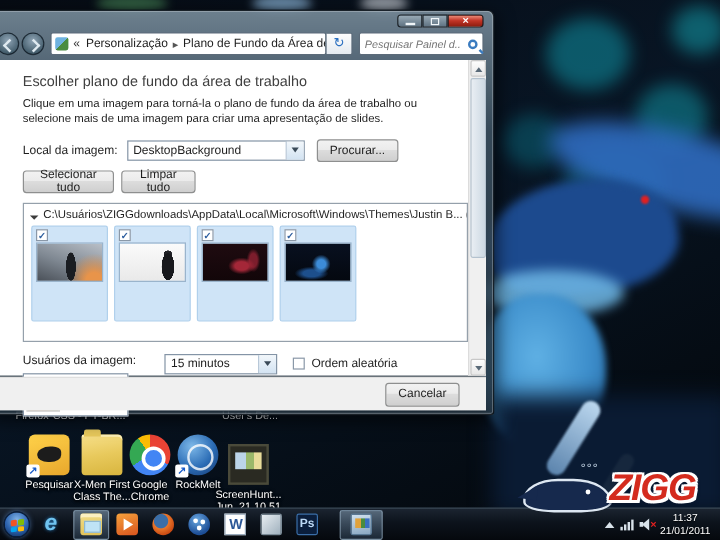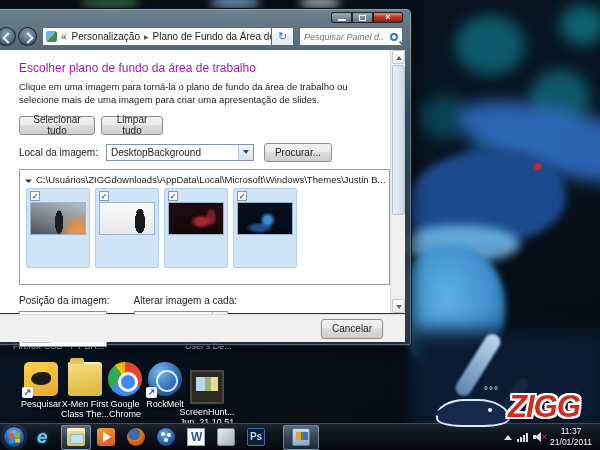--- a/index.html
+++ b/index.html
@@ -84,21 +84,21 @@
   .content { position:absolute; top:41px; left:6px; right:6px; bottom:32px; background:#fff; }
   .vscroll { position:absolute; top:0; right:0; bottom:0; width:15px; background:#f0f0f0; border-left:1px solid #dcdcdc; }
   .scrollbtn { position:absolute; left:1px; width:13px; height:14px; background:linear-gradient(180deg,#fdfdfd,#e8e8e8); border:1px solid #c8c8c8; border-radius:2px; }
   .scrollbtn.up { top:0; } .scrollbtn.down { bottom:0; }
   .scrollbtn::after { content:""; position:absolute; left:3px; }
   .scrollbtn.up::after { top:5px; border-left:3px solid transparent; border-right:3px solid transparent; border-bottom:4px solid #5a6a78; }
   .scrollbtn.down::after { top:5px; border-left:3px solid transparent; border-right:3px solid transparent; border-top:4px solid #5a6a78; }
   .scrollthumb { position:absolute; left:1px; top:15px; width:13px; height:150px; background:linear-gradient(90deg,#e9eef3,#cdd9e3); border:1px solid #b4c2cf; border-radius:2px; }
 
   .page { position:absolute; inset:0 15px 0 0; padding:11px 6px 0 22px; }
-  .page h1 { font-size:12px; font-weight:normal; color:#a21caf; margin-bottom:6px; }
+  .page h1 { font-size:12px; font-weight:normal; color:#404040; margin-bottom:6px; }
   .page .desc { font-size:9.5px; color:#1e1e1e; line-height:1.35; width:355px; margin-bottom:9px; }
   .row { display:flex; align-items:center; }
   .lbl { font-size:10px; color:#1e1e1e; }
   .combo { height:17px; background:#fff; border:1px solid #8494a6; display:flex; align-items:center; font-size:10px; color:#1e1e1e; padding-left:4px; position:relative; }
   .combo .arrowzone { margin-left:auto; width:15px; height:15px; background:linear-gradient(180deg,#f2f7fb,#d3e3f2); border-left:1px solid #b8c8d8; display:flex; align-items:center; justify-content:center; }
   .combo .arrowzone::after { content:""; border-left:3px solid transparent; border-right:3px solid transparent; border-top:4px solid #3a4a58; }
   .btn { height:19px; border:1px solid #8e8f8f; border-radius:3px; background:linear-gradient(180deg,#f2f2f2,#ebebeb 45%,#dddddd 46%,#cfcfcf); font-size:10px; color:#1e1e1e; display:inline-flex; align-items:center; justify-content:center; padding:0 10px; font-family:"Liberation Sans",sans-serif; }
   .btn.default { box-shadow:0 0 0 2px #7eb4ea inset; border-color:#3c7fb1; }
   .loc-row { margin-bottom:7px; }
   .loc-combo { width:148px; margin-left:8px; }
@@ -267,32 +267,32 @@
       <input type="text" placeholder="Pesquisar Painel d..." style="">
       <span class="mag"></span>
     </div>
   </div>
 
   <div class="content">
     <div class="page">
       <h1>Escolher plano de fundo da área de trabalho</h1>
       <div class="desc">Clique em uma imagem para torná-la o plano de fundo da área de trabalho ou selecione mais de uma imagem para criar uma apresentação de slides.</div>
 
-      <div class="row selbtn-row">
-        <button class="btn">Selecionar tudo</button>
-        <button class="btn">Limpar tudo</button>
-      </div>
-
       <div class="row loc-row">
         <span class="lbl">Local da imagem:</span>
         <div class="combo loc-combo">
           <span>DesktopBackground</span>
           <span class="arrowzone"></span>
         </div>
         <button class="btn browse">Procurar...</button>
+      </div>
+
+      <div class="row selbtn-row">
+        <button class="btn">Selecionar tudo</button>
+        <button class="btn">Limpar tudo</button>
       </div>
 
       <div class="listbox">
         <div class="group-hdr">
           <span class="expander"></span>
           <span>C:\Usuários\ZIGGdownloads\AppData\Local\Microsoft\Windows\Themes\Justin B... (4)</span>
         </div>
         <div class="thumbs">
           <div class="thumb">
             <span class="chk">✓</span>
@@ -308,29 +308,28 @@
           </div>
           <div class="thumb">
             <span class="chk">✓</span>
             <div class="img img-4"></div>
           </div>
         </div>
       </div>
 
       <div class="bottom-ctl">
         <div class="pos-col">
-          <span class="lbl">Posição da imagem:</span>
+          <span class="lbl">Usuários da imagem:</span>
           <div class="pos-drop">
             <span class="flower"></span>
             <span class="val">Preencher</span>
             <span class="darr"></span>
           </div>
         </div>
         <div class="int-col">
-          <span class="lbl">Alterar imagem a cada:</span>
           <div class="int-row">
             <div class="combo int-combo">
               <span>15 minutos</span>
               <span class="arrowzone"></span>
             </div>
             <div class="chkrow">
               <span class="chkbox"></span>
               <span class="chklbl">Ordem aleatória</span>
             </div>
           </div>

